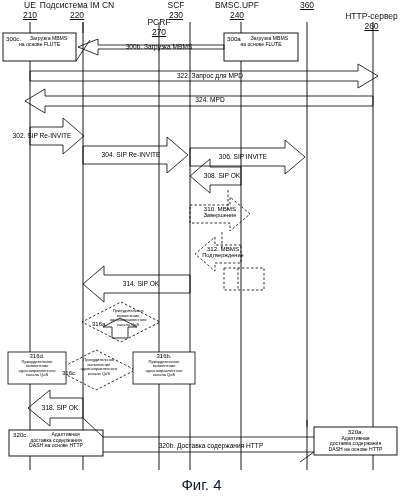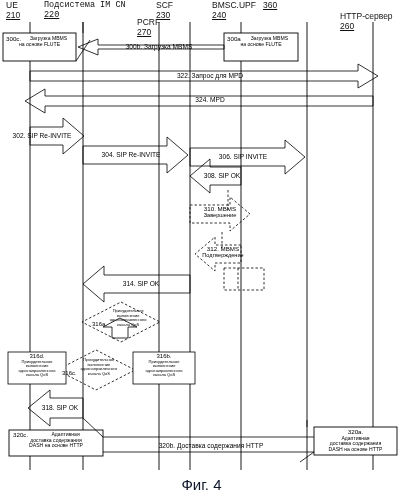--- a/index.html
+++ b/index.html
@@ -1,19 +1,19 @@
 <!DOCTYPE html>
 <html><head>
 <meta charset="utf-8">
 <style>
   html,body{margin:0;padding:0;background:#fff;}
   body{width:403px;height:500px;font-family:"Liberation Sans",sans-serif;color:#000;}
   #root{position:relative;width:403px;height:500px;overflow:hidden;background:#fff;}
   svg#diagram{position:absolute;left:0;top:0;width:403px;height:500px;}
-  .hdr{position:absolute;font-size:8.5px;line-height:9.5px;color:#111;}
+  .hdr{position:absolute;text-align:center;font-size:8.5px;line-height:9.5px;color:#111;}
   .hdr .nm{display:block;white-space:nowrap;}
   .hdr .num{display:block;text-decoration:underline;}
   .boxlbl{position:absolute;font-size:5.1px;line-height:5.6px;text-align:center;color:#000;}
   .boxlbl .id{font-size:6.2px;}
   .tiny{position:absolute;font-size:4.0px;line-height:4.5px;text-align:center;color:#000;}
   .tiny .id{font-size:6.0px;}
   .cap{position:absolute;left:0;top:476px;width:403px;text-align:center;font-size:15px;color:#0f172a;}
   .arrlbl{position:absolute;font-size:6.6px;line-height:7.4px;color:#000;white-space:nowrap;text-align:center;}
   .dsh{position:absolute;font-size:5.6px;line-height:6.2px;text-align:center;color:#000;}
   .dsh .id{font-size:6.2px;}
@@ -124,33 +124,33 @@
       <path class="th" d="M314,452 L300,462"></path>
     </g>
 
     <path class="th" d="M307,427 L307,420"></path>
   </svg>
 
   <div class="hdr" style="left:6px;top:1px;width:48px;">
     <span class="nm">UE</span>
     <span class="num">210</span>
   </div>
-  <div class="hdr" style="left:44px;top:1px;width:106px;font-family:Liberation Mono, monospace;">
+  <div class="hdr" style="left:24px;top:1px;width:106px;">
     <span class="nm">Подсистема IM CN</span>
     <span class="num">220</span>
   </div>
   <div class="hdr" style="left:137px;top:1px;width:44px;margin-top:17px;">
     <span class="nm">PCRF</span>
     <span class="num">270</span>
   </div>
   <div class="hdr" style="left:156px;top:1px;width:40px;">
     <span class="nm">SCF</span>
     <span class="num">230</span>
   </div>
-  <div class="hdr" style="left:212px;top:1px;width:70px;">
+  <div class="hdr" style="left:202px;top:1px;width:70px;">
     <span class="nm">BMSC.UPF</span>
     <span class="num">240</span>
   </div>
   <div class="hdr" style="left:263px;top:1px;width:88px;">
     <span class="num">360</span>
   </div>
   <div class="hdr" style="left:340px;top:12px;width:63px;">
     <span class="nm">HTTP-сервер</span>
     <span class="num">260</span>
   </div>

